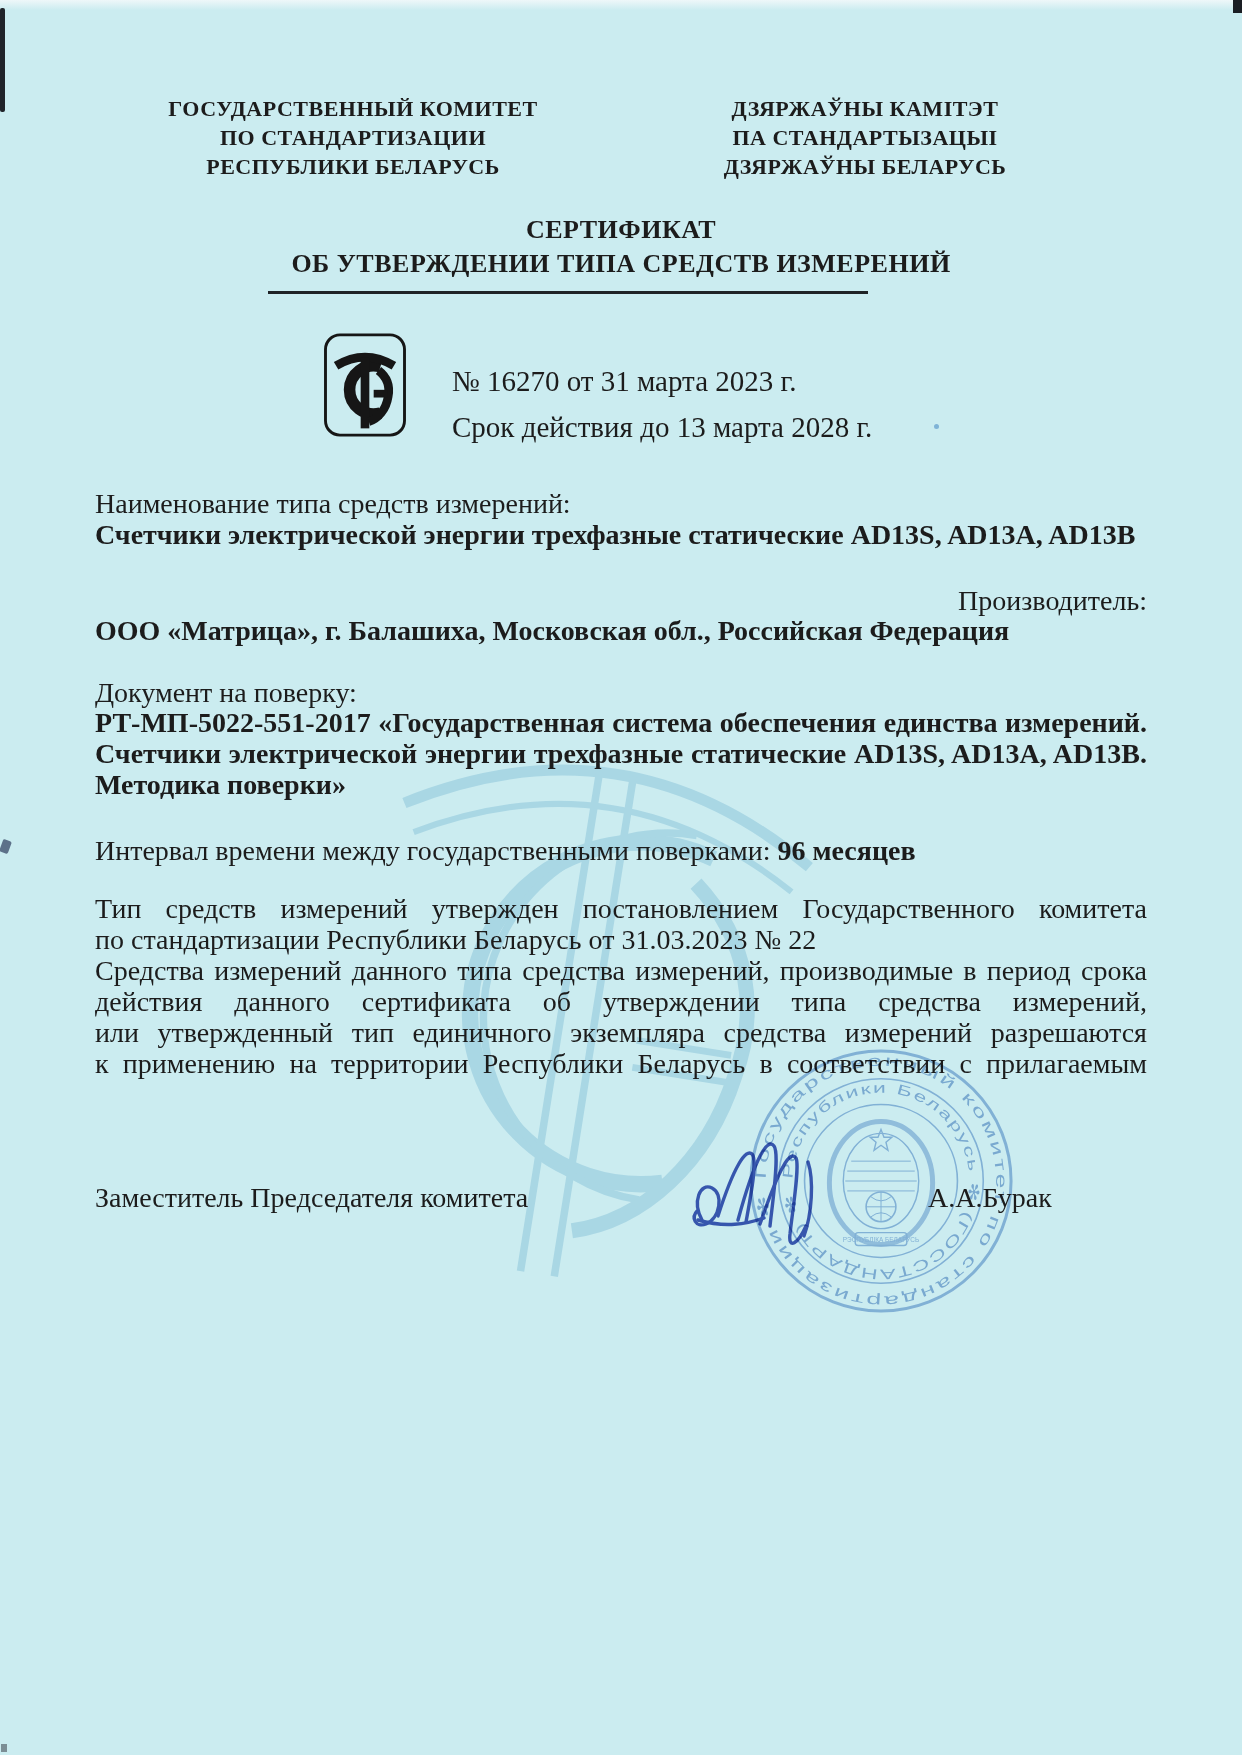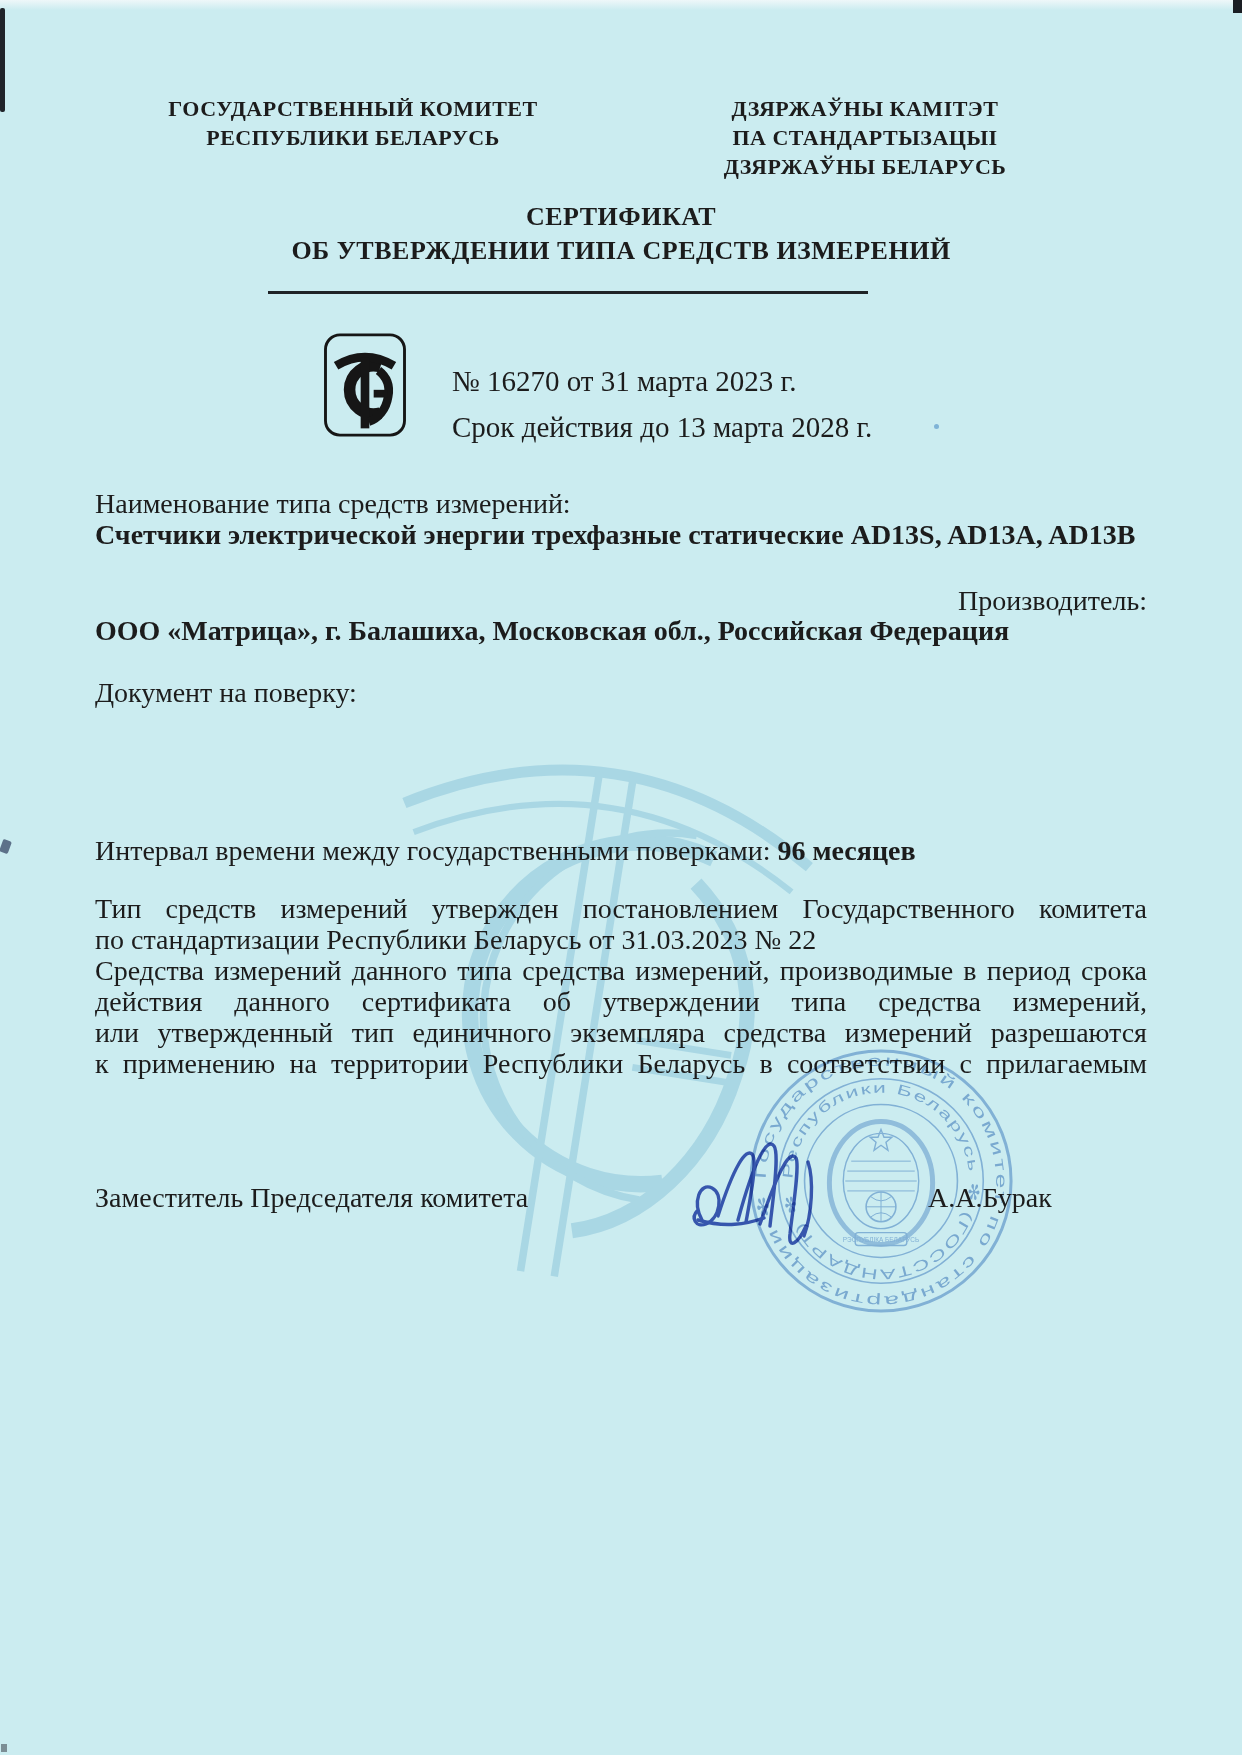--- a/index.html
+++ b/index.html
@@ -4,21 +4,21 @@
 <style>
   html,body{margin:0;padding:0;background:#9aa3a6;}
   .page{
     position:relative;width:1242px;height:1755px;overflow:hidden;
     background:#cbecf0;
     font-family:"Liberation Serif", serif;color:#1c1c1c;
   }
   .abs{position:absolute;}
   .line{white-space:nowrap;}
   .hdr{font-weight:bold;font-size:22px;line-height:29px;text-align:center;letter-spacing:.5px;}
-  .title{font-weight:bold;font-size:26px;line-height:34px;text-align:center;letter-spacing:.5px;}
+  .title{font-weight:bold;font-size:26px;line-height:34px;text-align:center;letter-spacing:.5px;margin-top:13px;}
   .rule{position:absolute;background:#1f2326;height:3px;}
   .numline{font-size:29px;line-height:46px;}
   .body-txt{font-size:28px;line-height:31px;}
   .b{font-weight:bold;}
   .j{text-align:justify;text-align-last:justify;}
   .jl{text-align:left;text-align-last:left;}
   .blk{position:absolute;left:95px;width:1052px;}
   .stamp{mix-blend-mode:multiply;opacity:.58;}
   .sig{mix-blend-mode:multiply;}
   .wm{opacity:.55;}
@@ -43,20 +43,21 @@
       <path d="M15,35 Q45,17 75,35" stroke-width="1.6"></path>
       <path d="M17,39 Q45,23 73,39" stroke-width="0.9"></path>
       <path d="M42.5,26 L42.5,100 M47.5,26 L47.5,100" stroke-width="1.1"></path>
       <path d="M59,40 C68,47 71,57 69,67 C67,80 59,90 49,93" stroke-width="2.2"></path>
       <path d="M68,64 L54,64 M68,68 L54,68" stroke-width="1.0"></path>
     </g>
   </svg>
 
   <div class="abs hdr" style="left:158px;top:94px;width:390px;">
     <div class="line">ГОСУДАРСТВЕННЫЙ КОМИТЕТ</div>
+    <div class="line">ПО СТАНДАРТИЗАЦИИ</div>
     <div class="line">РЕСПУБЛИКИ БЕЛАРУСЬ</div>
   </div>
   <div class="abs hdr" style="left:710px;top:94px;width:310px;">
     <div class="line">ДЗЯРЖАЎНЫ КАМІТЭТ</div>
     <div class="line">ПА СТАНДАРТЫЗАЦЫІ</div>
     <div class="line">ДЗЯРЖАЎНЫ БЕЛАРУСЬ</div>
   </div>
 
   <div class="abs title" style="left:268px;top:200px;width:706px;">
     <div class="line">СЕРТИФИКАТ</div>
@@ -78,20 +79,25 @@
   <div class="abs numline" style="left:452px;top:358px;">№ 16270 от 31 марта 2023 г.</div>
   <div class="abs numline" style="left:452px;top:404px;">Срок действия до 13 марта 2028 г.</div>
 
   <div class="blk body-txt" style="top:488px;">Наименование типа средств измерений:</div>
   <div class="blk body-txt b line" style="top:519px;">Счетчики электрической энергии трехфазные статические AD13S, AD13A, AD13B</div>
 
   <div class="blk body-txt" style="top:585px;text-align:right;">Производитель:</div>
   <div class="blk body-txt" style="top:677px;">Документ на поверку:</div>
 
   <div class="blk body-txt b line" style="top:615px;">ООО «Матрица», г. Балашиха, Московская обл., Российская Федерация</div>
+  <div class="blk body-txt b" style="top:707px;">
+    <div class="line j">РТ-МП-5022-551-2017 «Государственная система обеспечения единства измерений.</div>
+    <div class="line j">Счетчики электрической энергии трехфазные статические AD13S, AD13A, AD13B.</div>
+    <div class="line jl">Методика поверки»</div>
+  </div>
 
   <div class="blk body-txt line" style="top:835px;">
     <span>Интервал времени между государственными поверками: </span><span class="b">96 месяцев</span>
   </div>
 
   <div class="blk body-txt" style="top:893px;">
     <div class="line j">Тип средств измерений утвержден постановлением Государственного комитета</div>
     <div class="line jl">по стандартизации Республики Беларусь от 31.03.2023 № 22</div>
   </div>
 

